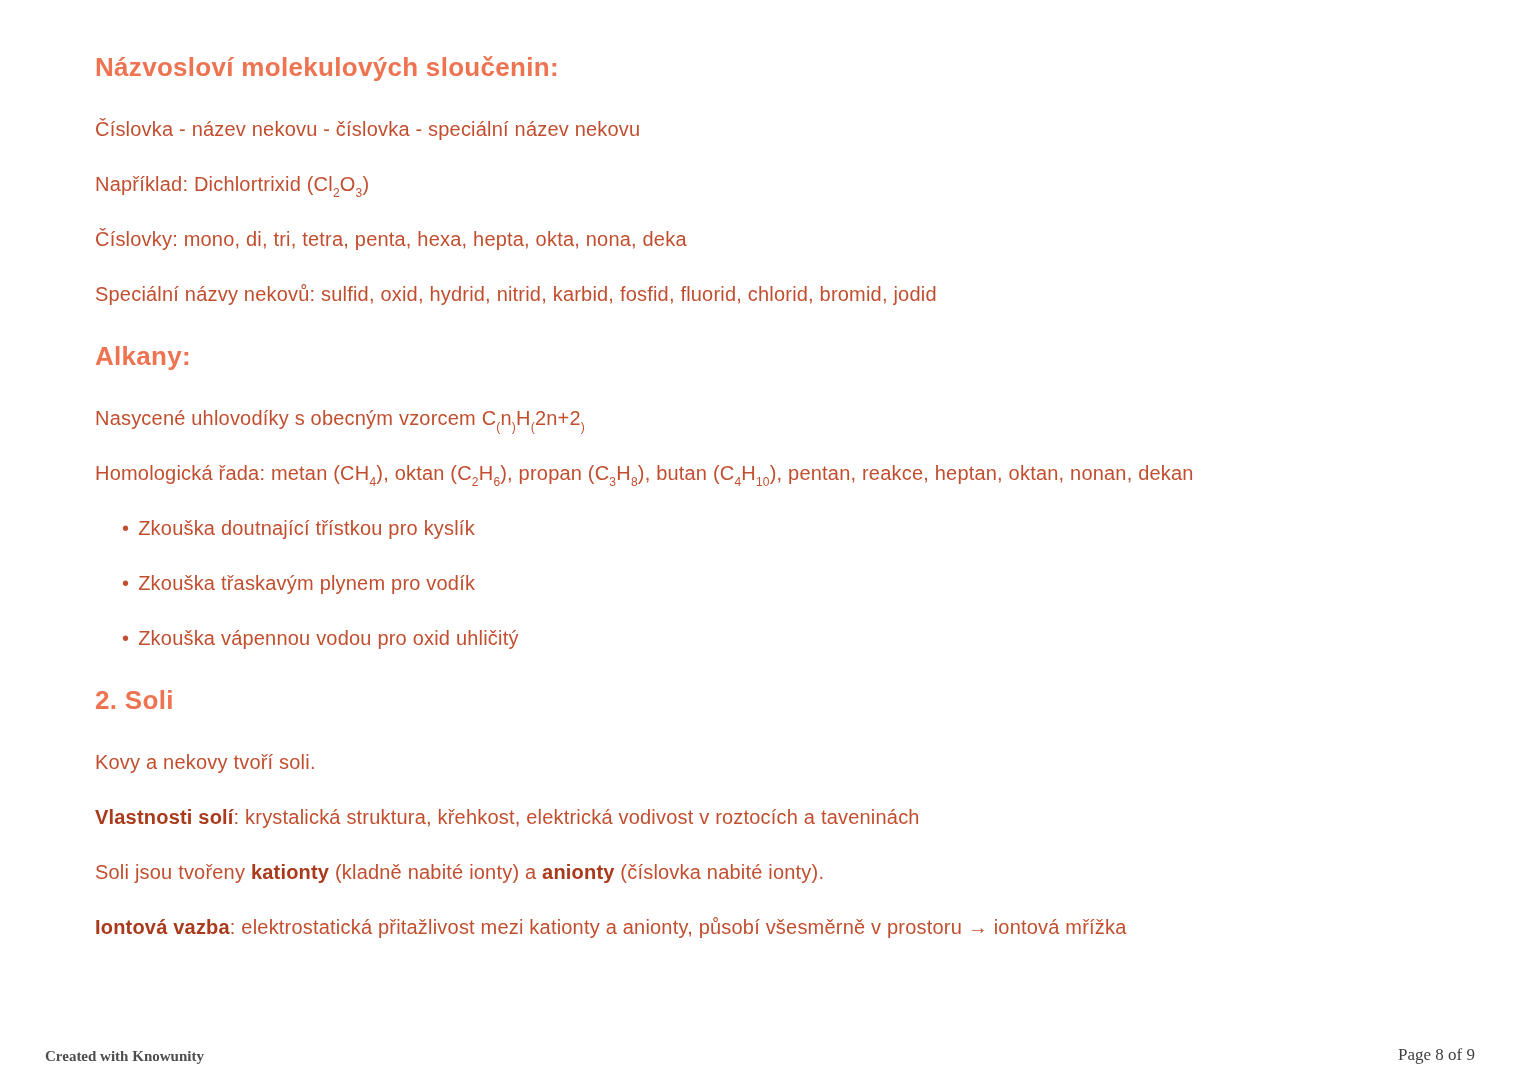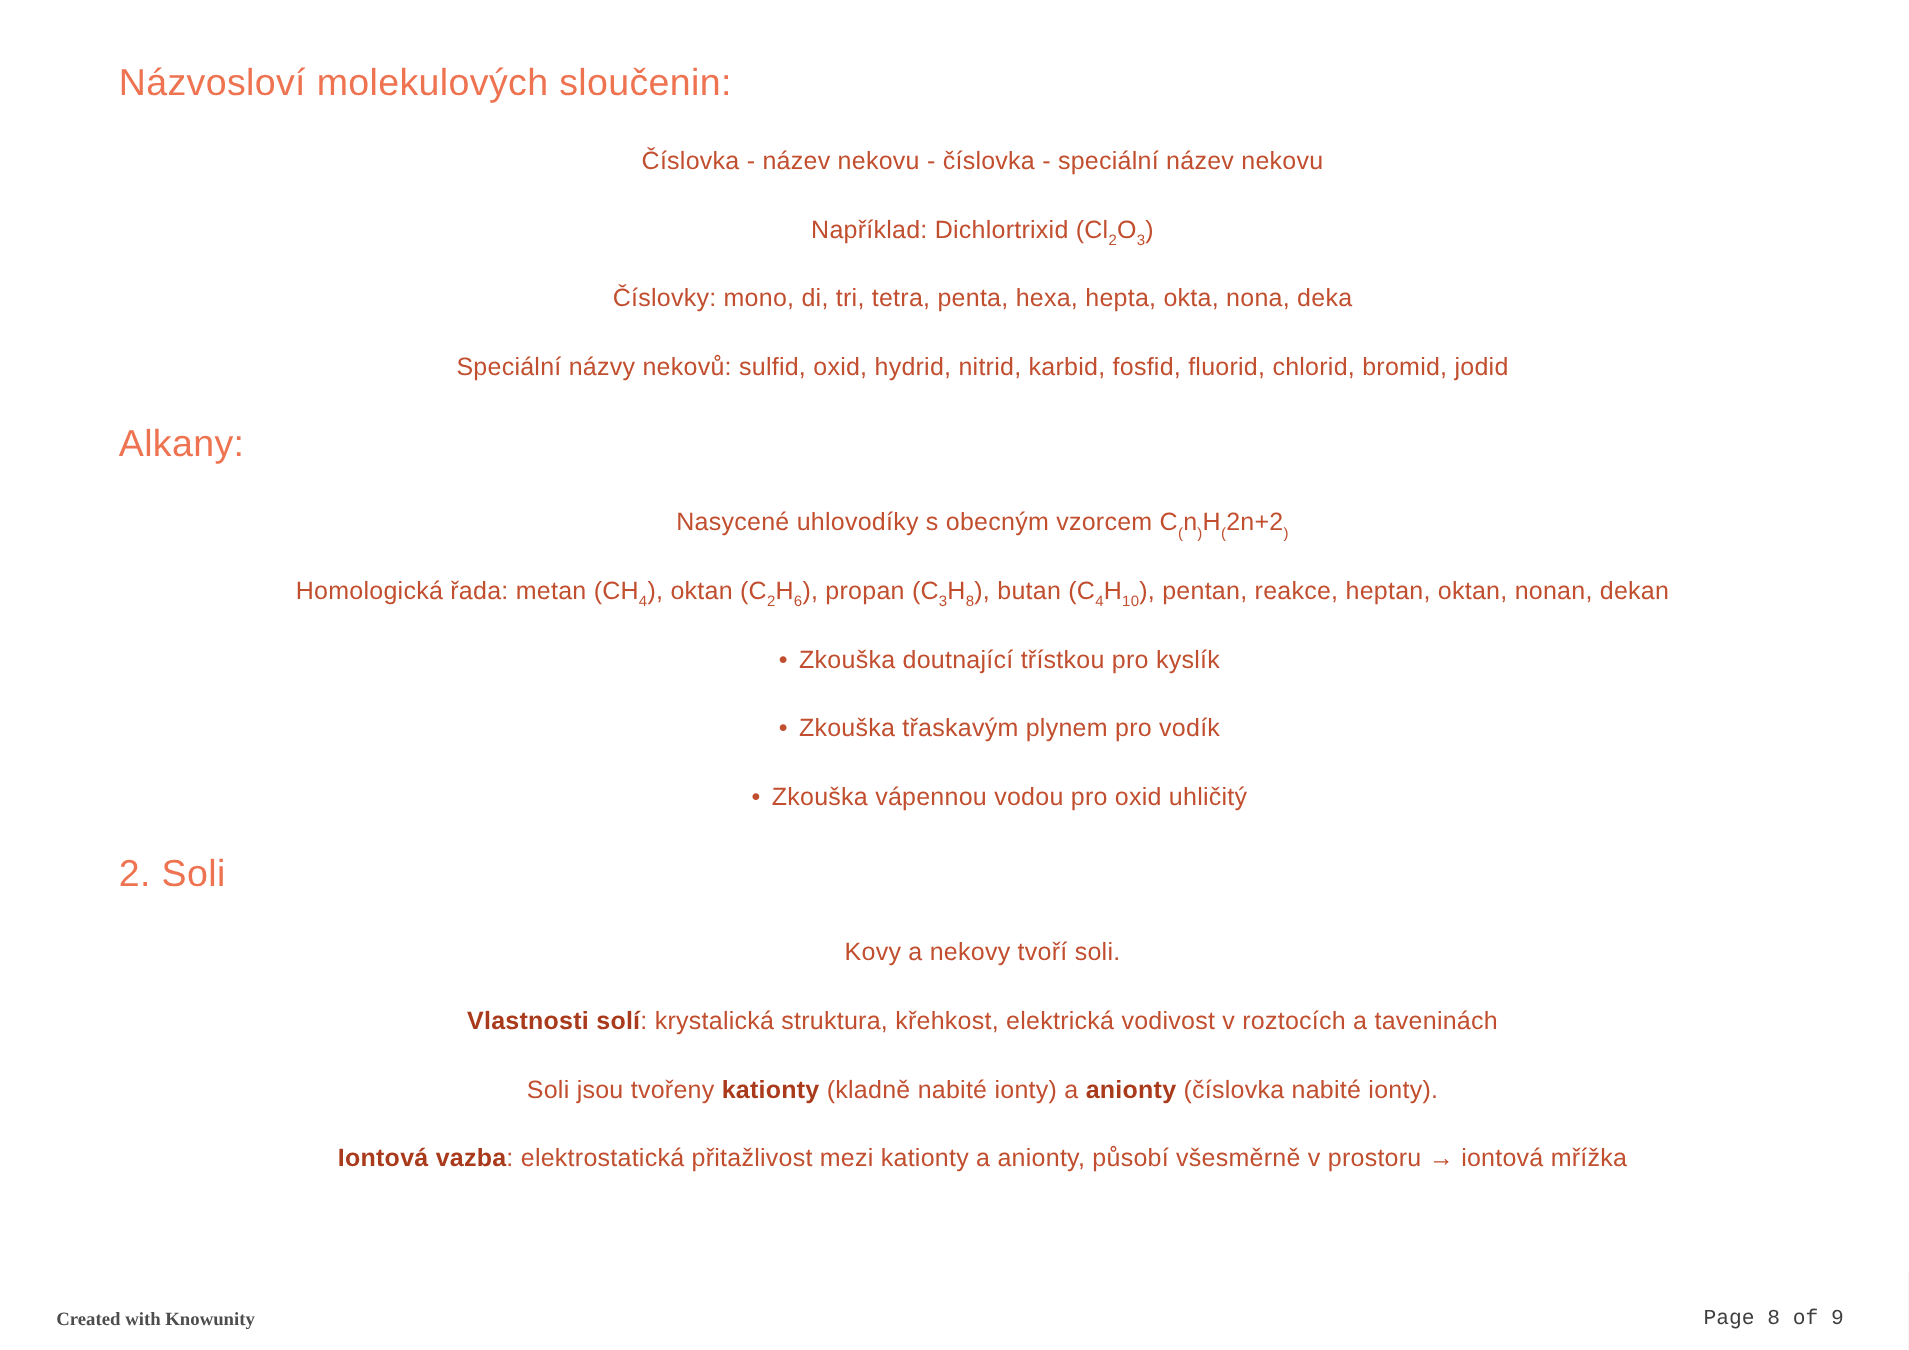--- a/index.html
+++ b/index.html
@@ -12,31 +12,30 @@
     font-family: "Liberation Sans", sans-serif;
   }
   .doc-flow {
     position: absolute;
     top: 48px;
     left: 95px;
     right: 50px;
   }
   .blk { margin: 0 0 31px 0; letter-spacing: 0.2px; }
   .blk.h1 {
-    font-size: 30px;
-    font-weight: 400;
+    font-size: 26px;
+    font-weight: 700;
     line-height: 38px;
     color: var(--heading);
     letter-spacing: 0.3px;
   }
   .blk.p, .blk.li {
     font-size: 20px;
     line-height: 24px;
     color: var(--body);
-    text-align: center;
   }
   .blk.li { padding-left: 27px; }
   .blk .dot { margin-right: 9px; }
   .blk b { font-weight: 700; color: var(--bold); }
   .blk sub {
     font-size: 12px;
     line-height: 0;
     vertical-align: baseline;
     position: relative;
     top: 6px;
@@ -47,21 +46,21 @@
     bottom: 15px;
     font-family: "Liberation Serif", serif;
     font-weight: 600;
     font-size: 15px;
     color: #4d4d4d;
   }
   .footer-right {
     position: absolute;
     right: 52px;
     bottom: 15px;
-    font-family: Liberation Mono, monospace;
+    font-family: Liberation Serif, serif;
     font-size: 17px;
     color: #3f3f3f;
   }
 </style>
 </head>
 <body>
 
 <div class="page" style="--heading: #ee7351; --body: #c14f2f; --bold: #a93a1c; background: rgb(255, 255, 255);">
   <div class="doc-flow">
       <div class="blk h1"><span>Názvosloví molekulových sloučenin:</span></div>

